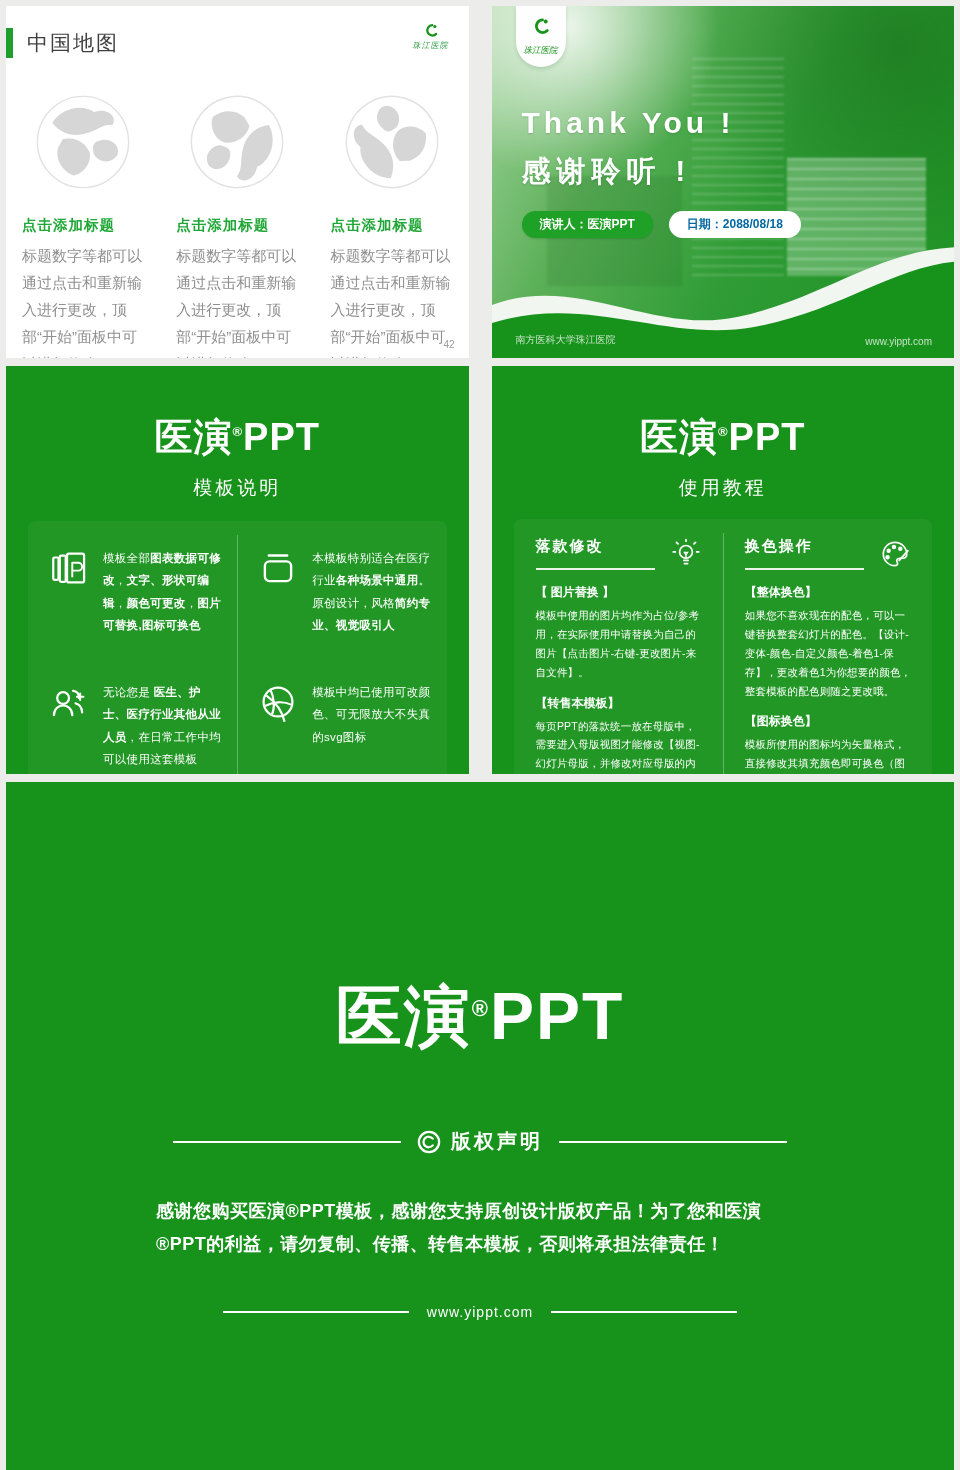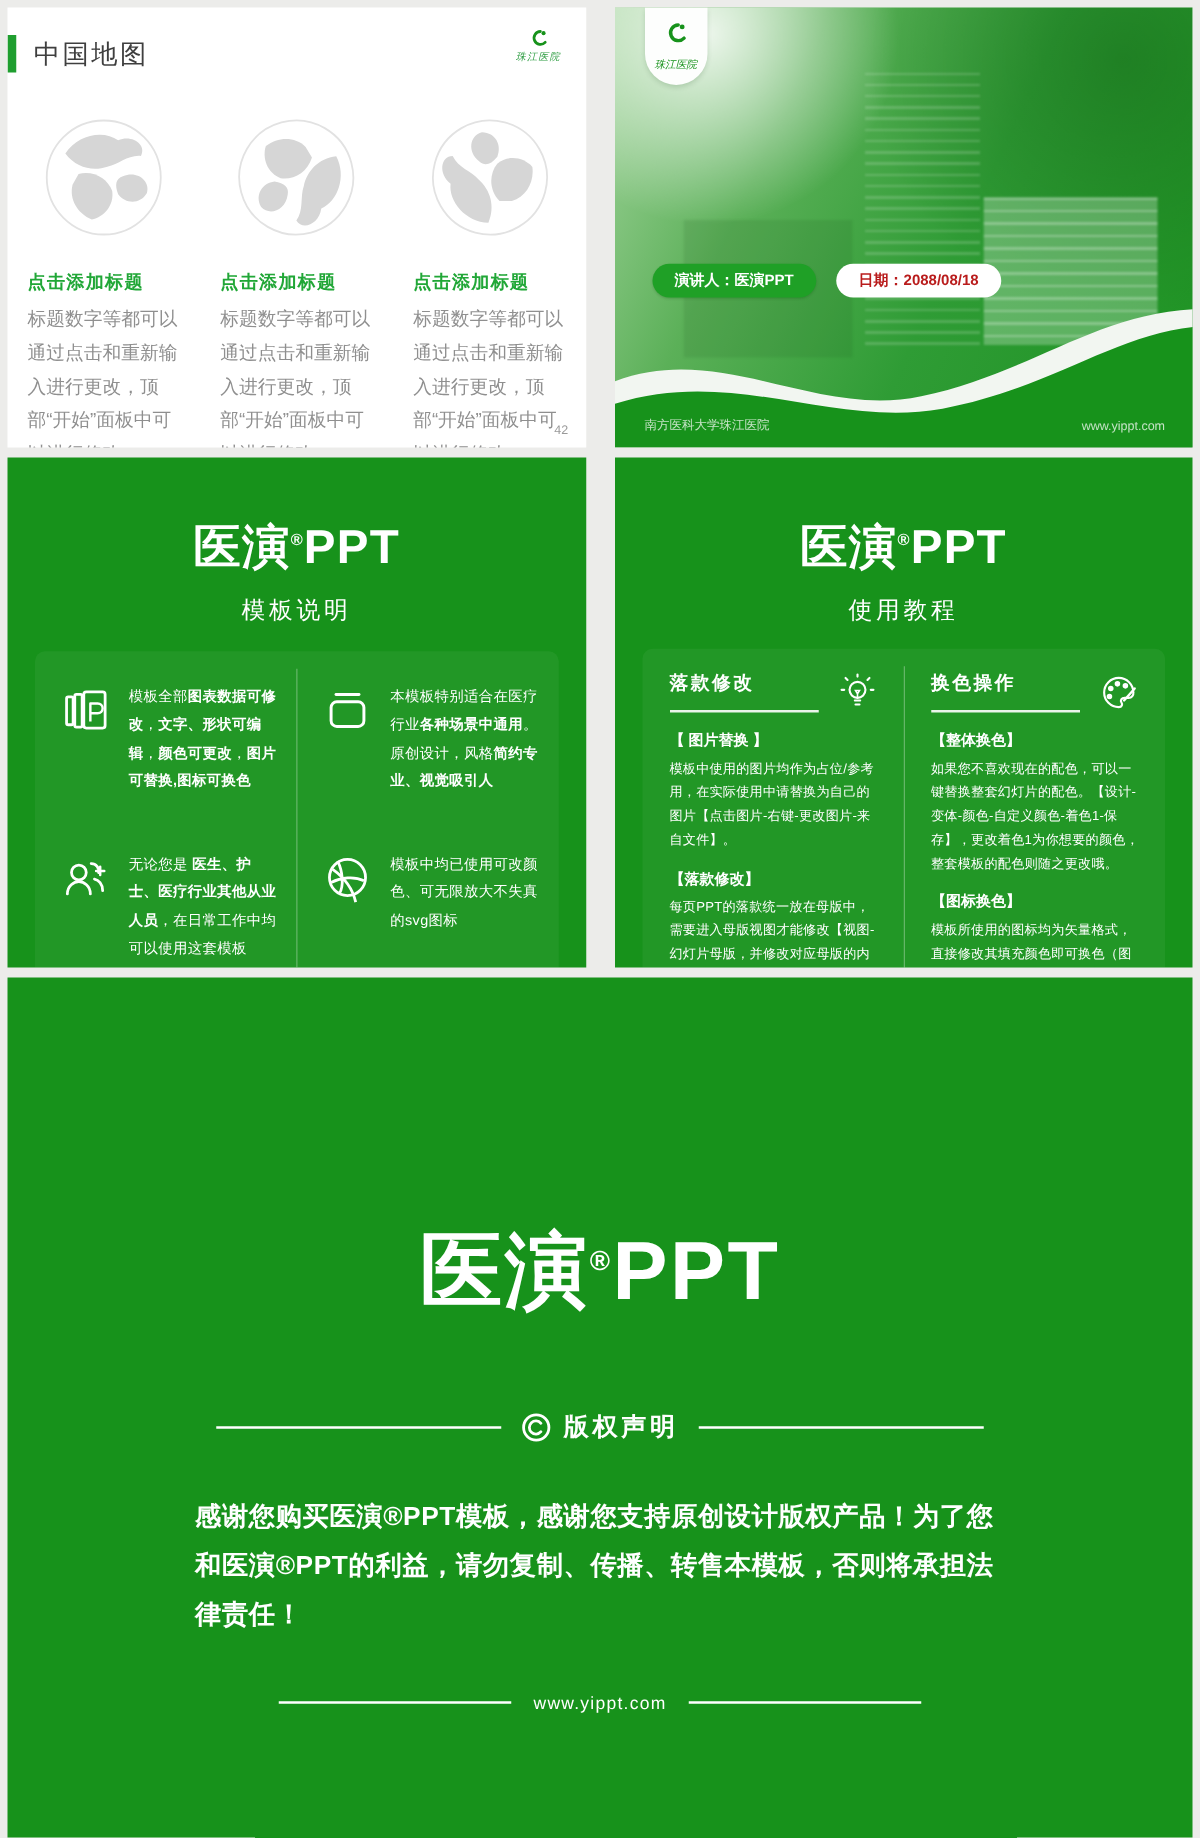--- a/index.html
+++ b/index.html
@@ -49,21 +49,21 @@
     background:#fdfefd; border-radius:0 0 25px 25px; text-align:center;
     box-shadow:0 2px 4px rgba(0,60,0,.15);
   }
   .badge-text { display:block; margin-top:3px; font-size:8.5px; color:#17921b; font-style:italic; }
   .thanks-titles { position:absolute; left:30px; top:100px; }
   .thanks-en { font-size:30px; font-weight:bold; letter-spacing:4px; text-shadow:0 1px 2px rgba(0,60,0,.2); }
   .thanks-cn { margin-top:12px; font-size:29px; font-weight:bold; letter-spacing:6px; text-shadow:0 1px 2px rgba(0,60,0,.2); }
   .pills { position:absolute; left:30px; top:205px; display:flex; gap:16px; }
   .pill { border-radius:14px; padding:5px 18px; font-size:12px; font-weight:bold; white-space:nowrap; }
   .pill-speaker { background:#1fa026; color:#fff; box-shadow:0 1px 2px rgba(0,60,0,.2); }
-  .pill-date { background:#ffffff; color:#b91c1c; }
+  .pill-date { background:#ffffff; color:#0369a1; }
   .wave { position:absolute; left:0; bottom:0; width:470px; height:115px; }
   .thanks-footer-left { position:absolute; left:24px; bottom:11px; font-size:10px; color:rgba(255,255,255,.75); }
   .thanks-footer-right { position:absolute; right:22px; bottom:11px; font-size:10px; color:rgba(255,255,255,.75); }
 
   
   .panel { width:470px; height:362px; background:#17921b; color:#fff; position:relative; overflow:hidden; }
   .panel-center { text-align:center; padding-top:46px; }
   .logo { font-size:38px; font-weight:800; letter-spacing:1px; color:#fff; }
   .logo .reg { font-size:13px; vertical-align:super; font-weight:bold; }
   .panel-subtitle { margin-top:12px; font-size:19px; letter-spacing:3px; }
@@ -95,21 +95,21 @@
   .tut-section-body { font-size:10.5px; line-height:1.8; letter-spacing:.2px; }
 
   
   .panel-wide { width:948px; height:722px; background:#17921b; color:#fff; position:relative; overflow:hidden; }
   .big-logo { text-align:center; padding-top:190px; font-size:66px; font-weight:800; letter-spacing:2px; }
   .big-logo .reg { font-size:22px; vertical-align:super; font-weight:bold; }
   .copy-head { display:flex; align-items:center; justify-content:center; gap:16px; margin-top:66px; }
   .copy-line { width:228px; height:2px; background:#ffffff; }
   .copy-title-wrap { display:flex; align-items:center; gap:10px; }
   .copy-title { font-size:20px; font-weight:bold; letter-spacing:3px; }
-  .copy-body { width:648px; margin:40px auto 0; font-size:21px; font-weight:600; line-height:1.85; letter-spacing:.5px; }
+  .copy-body { width:648px; margin:40px auto 0; font-size:18px; font-weight:600; line-height:1.85; letter-spacing:.5px; }
   .site-row { display:flex; align-items:center; justify-content:center; gap:18px; margin-top:42px; }
   .site-line { width:186px; height:2px; background:#ffffff; }
   .site-text { font-size:14px; letter-spacing:1px; color:#fff; }
 </style>
 </head>
 <body>
 
 <svg width="0" height="0" style="position:absolute">
   <defs>
     <g id="globe-def">
@@ -171,20 +171,24 @@
       <div class="bld bld2"></div>
       <div class="bld bld3"></div>
 
       <div class="badge">
         <svg width="22" height="22" viewBox="0 0 56 56">
             <use href="#swirl-def"></use>
           </svg>
         <span class="badge-text">珠江医院</span>
       </div>
 
+      <div class="thanks-titles">
+        <div class="thanks-en">Thank You !</div>
+        <div class="thanks-cn">感谢聆听 !</div>
+      </div>
 
       <div class="pills">
         <div class="pill pill-speaker">演讲人：医演PPT</div>
         <div class="pill pill-date">日期：2088/08/18</div>
       </div>
 
       <svg class="wave" viewBox="0 0 470 115" preserveAspectRatio="none">
         <path d="M0,62 C85,30 160,92 245,74 C335,55 385,6 470,4 L470,115 L0,115 Z" fill="#f2f6f1"></path>
         <path d="M0,80 C95,50 175,100 262,84 C352,67 402,22 470,18 L470,115 L0,115 Z" fill="#17921b"></path>
       </svg>
@@ -248,21 +252,21 @@
               <path d="M28 44 h8 M29 50 h6"></path>
               <path d="M32 8 v-3 M12 28 h-4 M52 28 h4 M17 13 l-3 -3 M47 13 l3 -3"></path>
               <path d="M32 34 l-3 -5 h6 l-3 5 v6" stroke-width="2.4"></path>
             </svg>
           </div>
           <div class="tut-section">
             <div class="tut-section-title">【 图片替换 】</div>
             <div class="tut-section-body">模板中使用的图片均作为占位/参考用，在实际使用中请替换为自己的图片【点击图片-右键-更改图片-来自文件】。</div>
           </div>
           <div class="tut-section">
-            <div class="tut-section-title">【落款修改】</div>
+            <div class="tut-section-title">【转售本模板】</div>
             <div class="tut-section-body">每页PPT的落款统一放在母版中，需要进入母版视图才能修改【视图-幻灯片母版，并修改对应母版的内容即可】。</div>
           </div>
         </div>
 
         <div class="tut-col">
           <div class="tut-head">
             <div class="label-wrap"><span class="tut-head-label">换色操作</span></div>
             <svg class="t-icon" viewBox="0 0 64 64" fill="none" stroke="#fff" stroke-width="3.2" stroke-linecap="round">
               <path d="M32 10 a22 22 0 1 0 0 44 c5 0 6 -4 4 -7 c-2 -3 0 -7 5 -7 h6 a7 7 0 0 0 7 -8 a22 22 0 0 0 -22 -22 z"></path>
               <circle cx="20" cy="26" r="2.6" fill="#fff"></circle>

